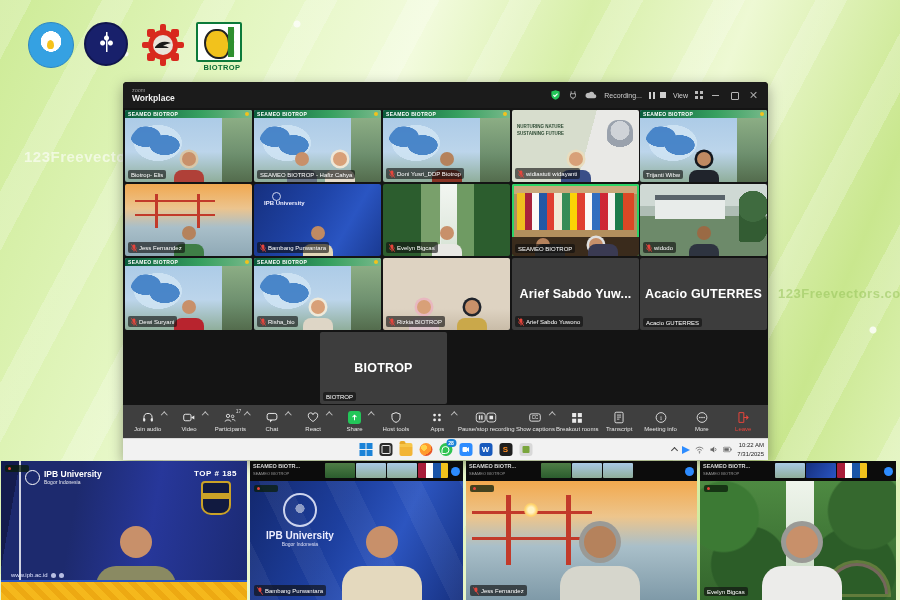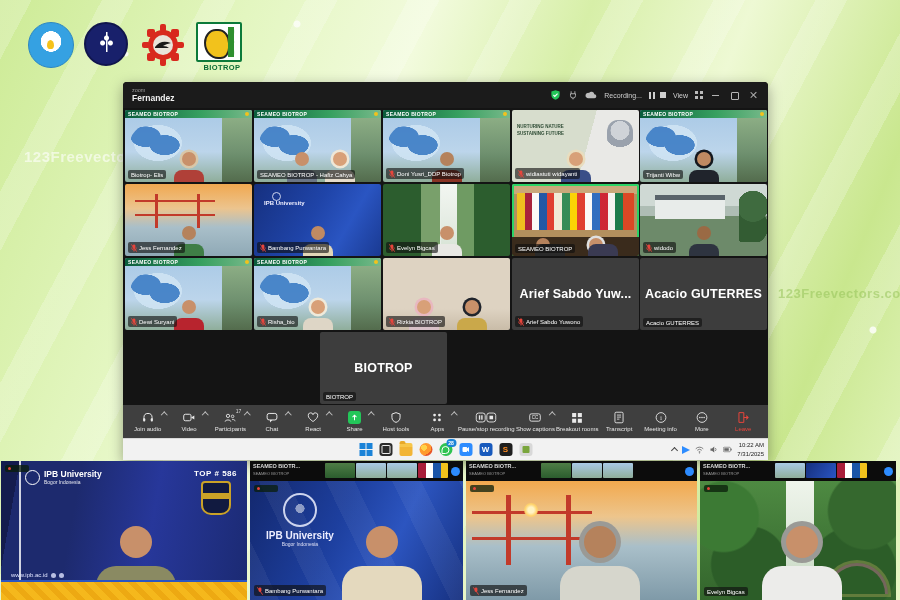--- a/index.html
+++ b/index.html
@@ -228,21 +228,21 @@
         </div>
       <div class="cap">BIOTROP</div>
     </div>
   </div>
 
   <div class="zwin">
 
     <div class="tbar">
       <div class="brand">
         <span class="b1">zoom</span>
-        <span class="b2">Fernandez</span>
+        <span class="b2">Workplace</span>
       </div>
       <div class="tright">
         <svg width="11" height="12" viewBox="0 0 16 16">
             <path d="M8 1l6 2v5c0 3.5-2.5 6-6 7-3.5-1-6-3.5-6-7V3z" fill="#23c659"></path>
             <path d="M5 8l2 2 4-4" stroke="#fff" stroke-width="1.6" fill="none"></path>
           </svg>
         <svg width="10" height="10" viewBox="0 0 16 16">
             <path d="M5 2v4M11 2v4M4 6h8v3a4 4 0 0 1-8 0zM8 13v2" stroke="#bdbdbd" stroke-width="1.4" fill="none"></path>
           </svg>
         <svg width="12" height="9" viewBox="0 0 18 12">
@@ -623,21 +623,21 @@
             <i></i>
           </div>
         <div class="f1logo">
           <span class="circ"></span>
           <span>
               <div class="t1">IPB University</div>
               <div class="t2">Bogor Indonesia</div>
             </span>
         </div>
         <div class="f1badge">
-          <div class="bt">TOP # 586</div>
+          <div class="bt">TOP # 185</div>
           <div class="shield"></div>
         </div>
         <i class="pr big" style="left:55%;--sk:#c8906a;--cl:#8a8a62"></i>
         <div class="f1url">
             <span>www.ipb.ac.id</span>
             <i></i>
             <i></i>
           </div>
         <div class="f1band"></div>
       </div>

